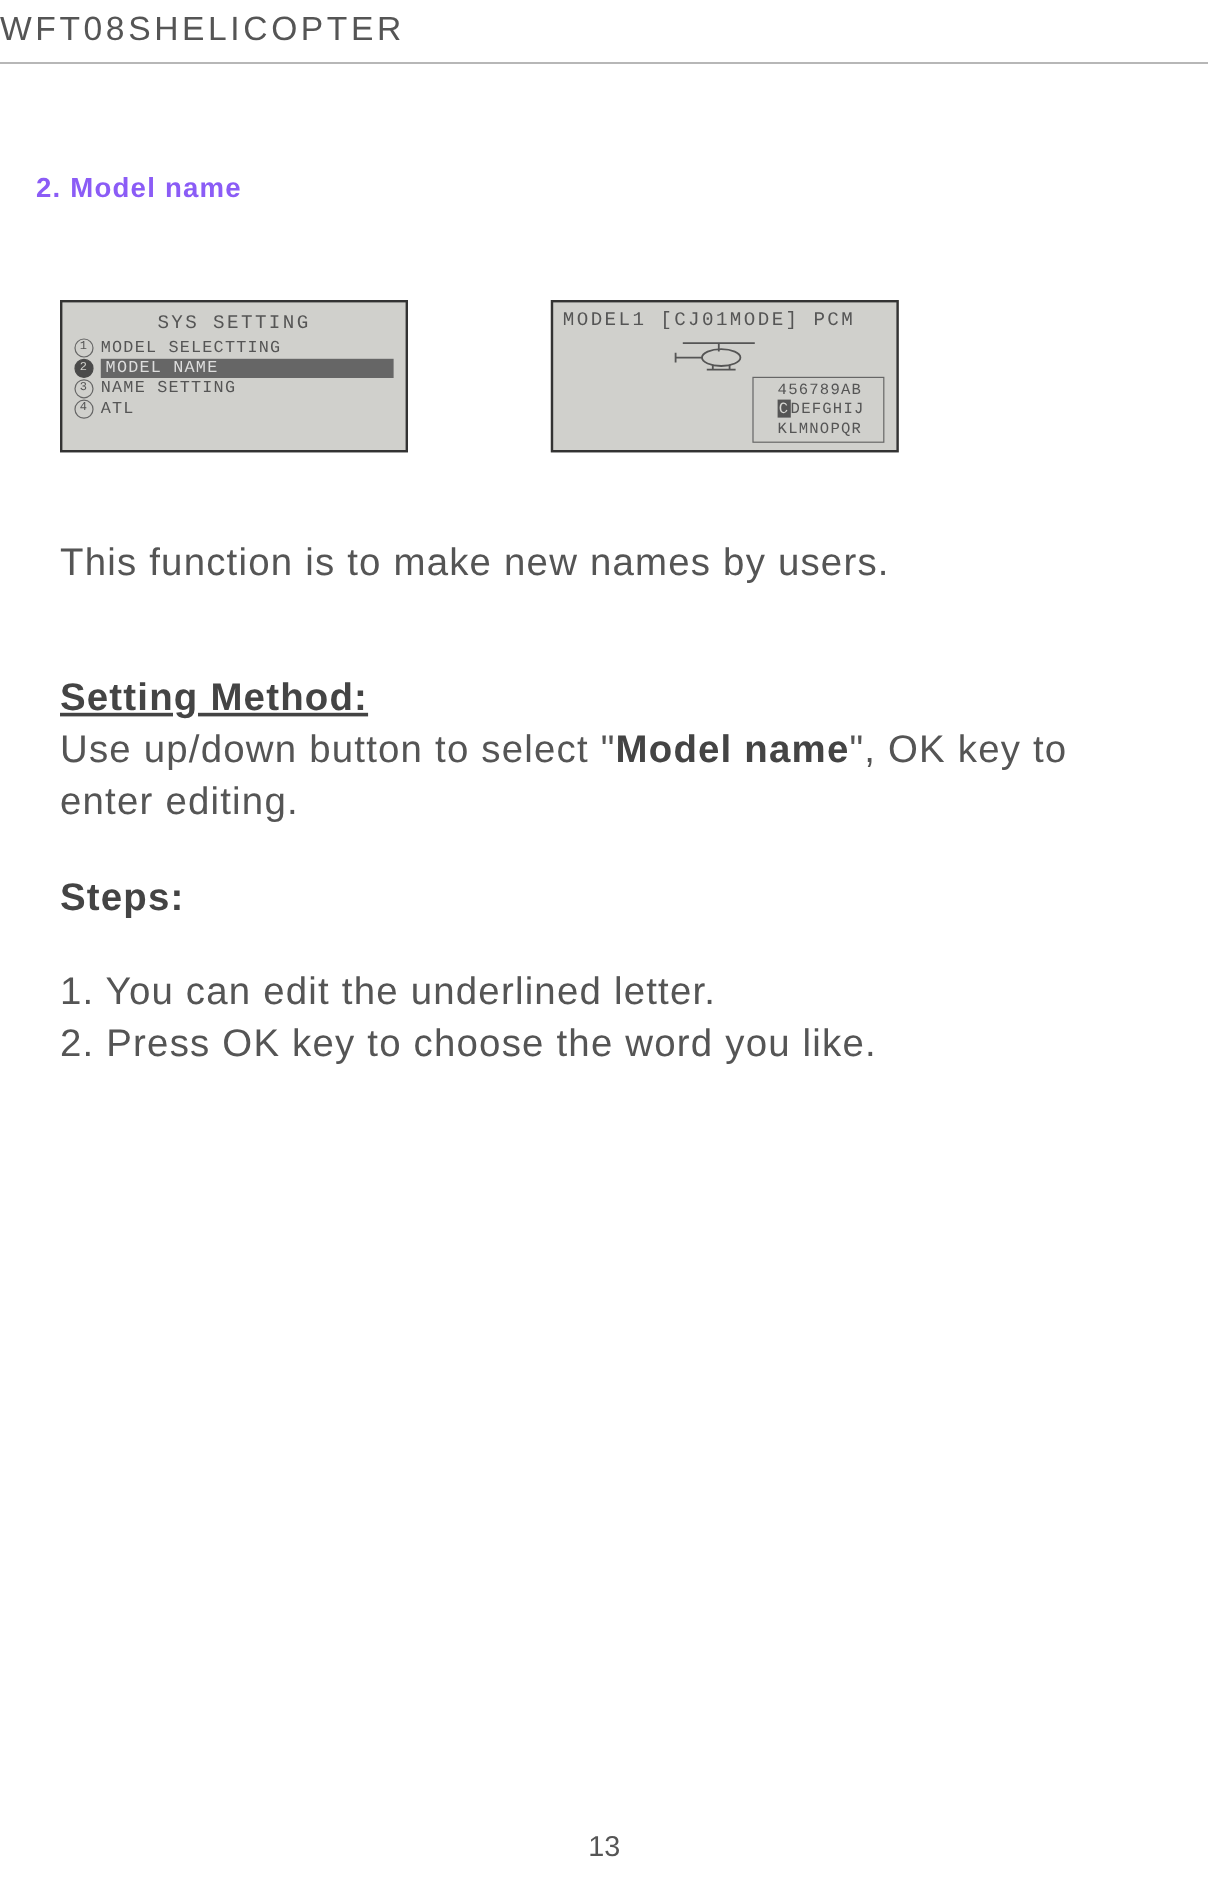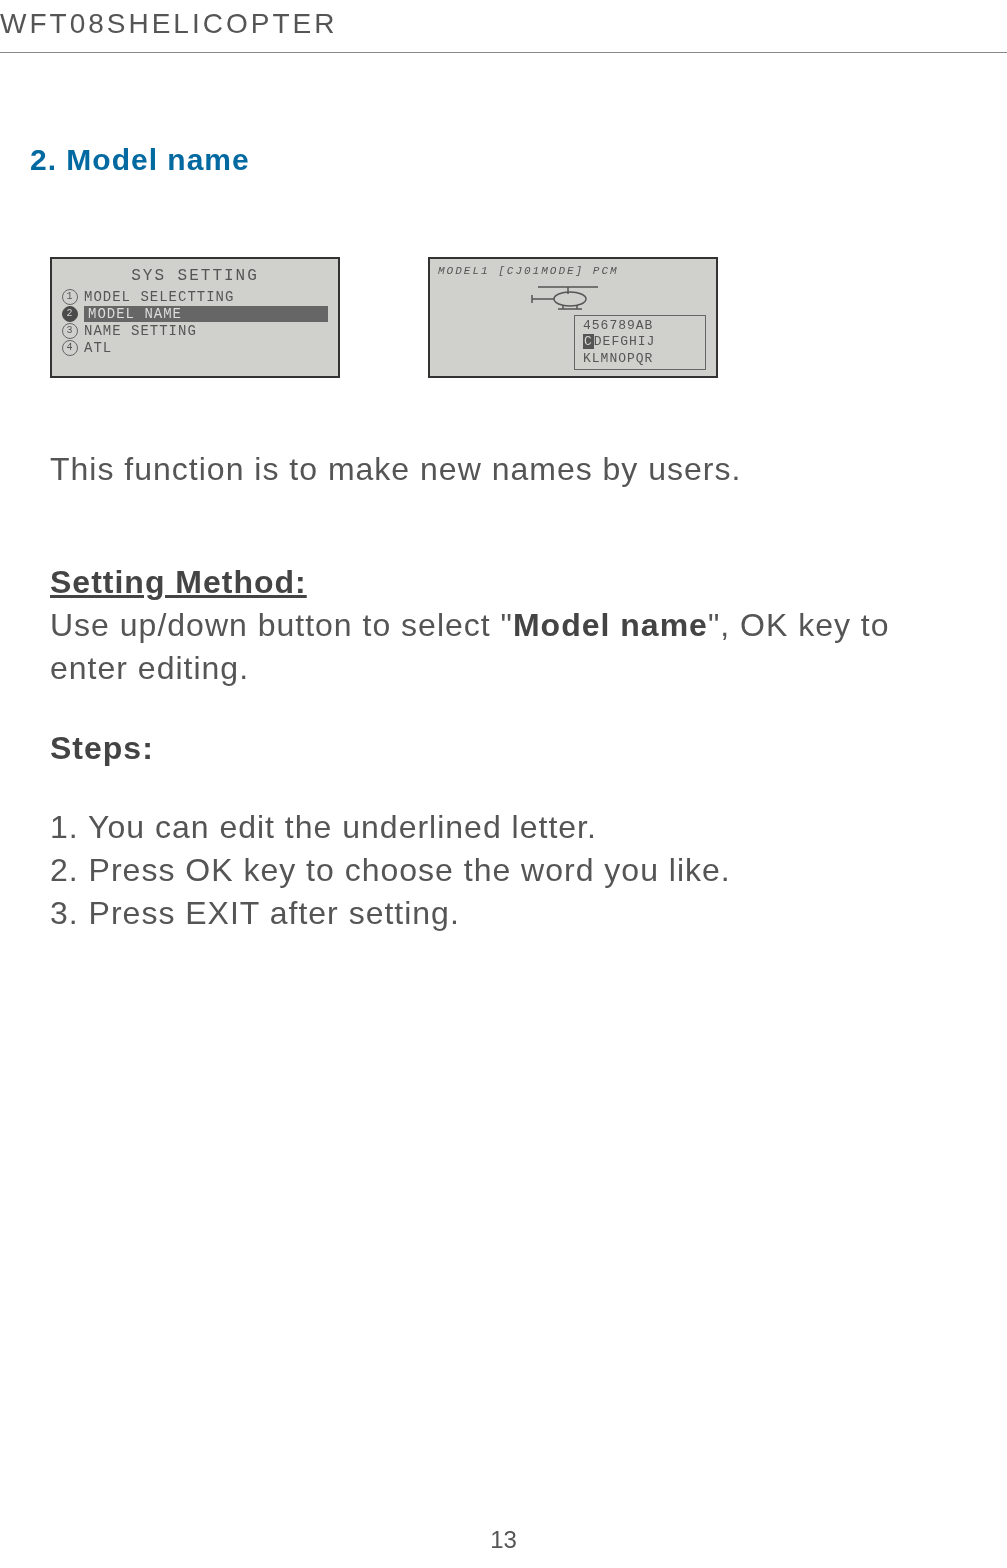--- a/index.html
+++ b/index.html
@@ -23,29 +23,29 @@
       letter-spacing: 3px;
       color: #555;
     }
     .header-left { padding-left: 0; }
     .header-center { }
     .header-right { }
     .content {
       padding: 90px 40px 0 30px;
     }
     .section-title {
-      font-size: 30px;
+      font-size: 23px;
       font-weight: bold;
       letter-spacing: 1px;
-      color: #0369a1;
+      color: #8b5cf6;
       margin-bottom: 80px;
     }
     .screens {
       display: flex;
-      gap: 88px;
+      gap: 119px;
       margin-bottom: 70px;
       padding-left: 20px;
     }
     .lcd {
       border: 2px solid #333;
       background: #d0d0cc;
       font-family: 'Courier New', monospace;
       letter-spacing: 1px;
       color: #555;
     }
@@ -89,35 +89,34 @@
       flex: 1;
     }
     .lcd-right {
       width: 290px;
       padding: 6px 8px;
       font-size: 14px;
       position: relative;
     }
     .lcd-right-top {
       letter-spacing: 2px;
-      font-size: 11px;
-      font-style: italic;
+      font-size: 16px;
     }
     .heli-icon {
       display: block;
       margin: 4px auto 4px;
       width: 90px;
       height: 30px;
     }
     .char-box {
       border: 1.5px solid #666;
-      padding: 2px 8px;
+      padding: 2px 20px;
       font-size: 13px;
       letter-spacing: 1px;
-      width: 132px;
+      width: 110px;
       margin-left: auto;
       margin-right: 2px;
       line-height: 1.25;
     }
     .char-box .cursor {
       background: #555;
       color: #d8d8d4;
       padding: 0 1px;
     }
     .body-text {
@@ -199,18 +198,17 @@
 
     <p>
       <span>Use up/down button to select "</span><span class="bold">Model name</span><span>", OK key to enter editing.</span>
     </p>
 
     <p class="bold gap-md">Steps:</p>
 
     <div class="gap-md">
       <p>1. You can edit the underlined letter.</p>
       <p>2. Press OK key to choose the word you like.</p>
-      <p>3. Press EXIT after setting.</p>
     </div>
   </div>
 </div>
 
 <div class="page-num">13</div>
 
 </body></html>

